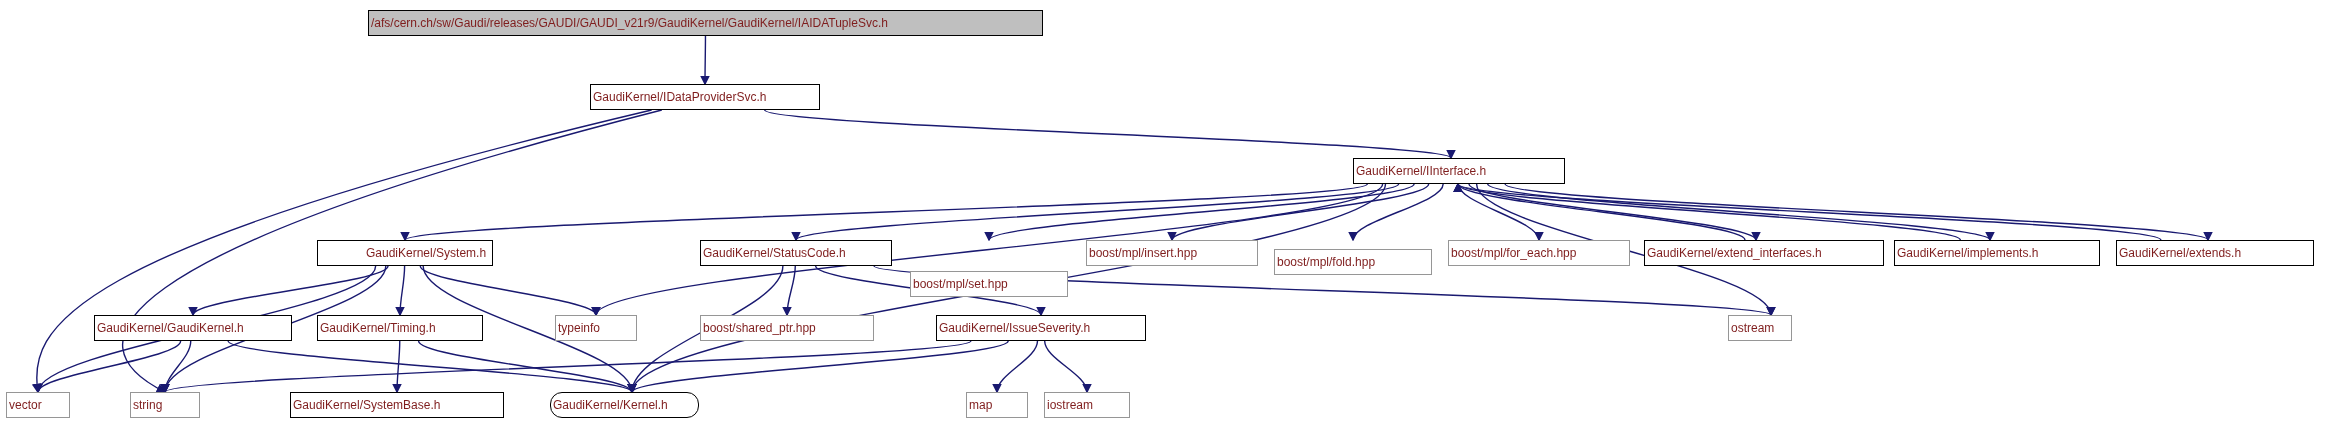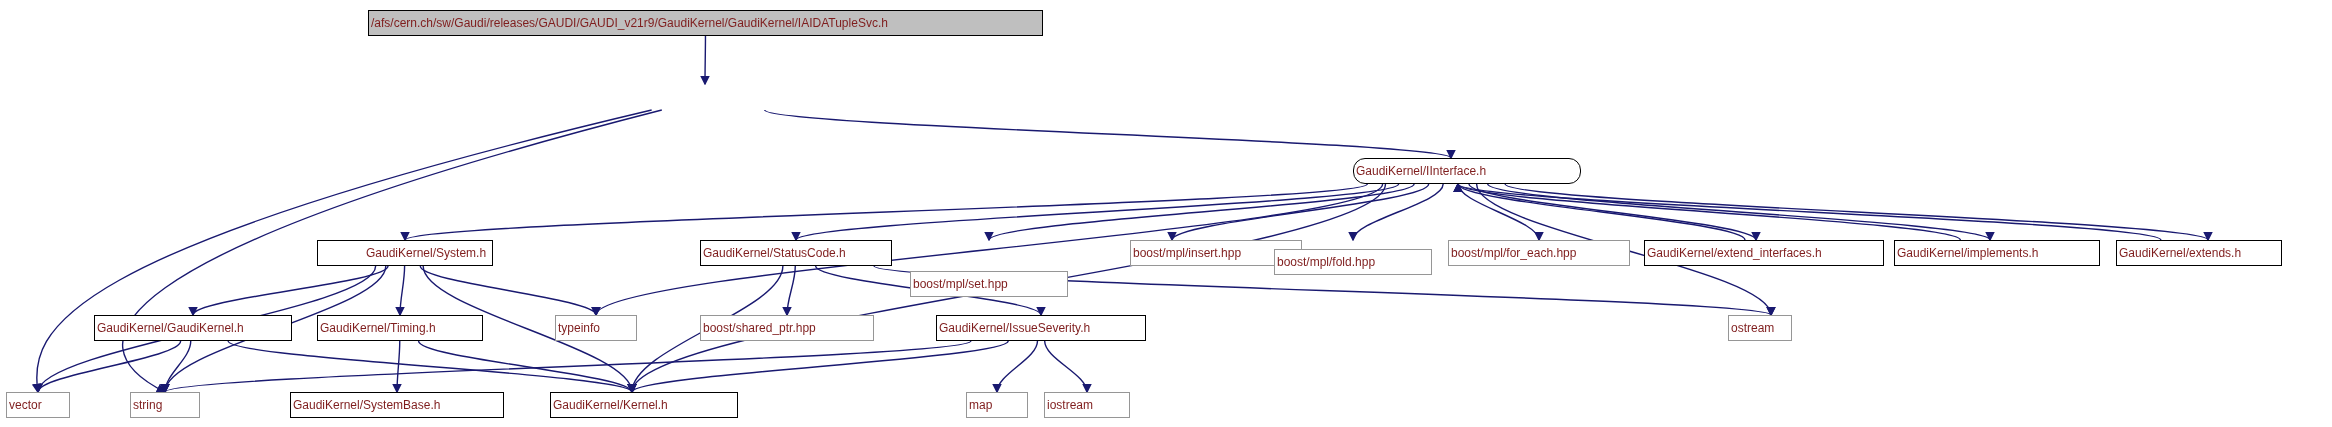--- a/index.html
+++ b/index.html
@@ -81,36 +81,37 @@
         <path d="M782.88,266 C782.88,310.1 632,347.9 632,392" class="edge" marker-end="url(#arrowhead)"></path>
         <path d="M874,266 C874,283.15 1771,297.85 1771,315" class="edge" marker-end="url(#arrowhead)"></path>
         <path d="M970.92,341 C970.92,358.85 165,374.15 165,392" class="edge" marker-end="url(#arrowhead)"></path>
         <path d="M1008.28,341 C1008.28,358.85 632,374.15 632,392" class="edge" marker-end="url(#arrowhead)"></path>
         <path d="M1037.48,341 C1037.48,358.85 997,374.15 997,392" class="edge" marker-end="url(#arrowhead)"></path>
         <path d="M1044.68,341 C1044.68,358.85 1087,374.15 1087,392" class="edge" marker-end="url(#arrowhead)"></path>
       </g>
   </svg>
   <div id="graph">
       <div class="node root" style="left: 368px; top: 10px; width: 675px;">/afs/cern.ch/sw/Gaudi/releases/GAUDI/GAUDI_v21r9/GaudiKernel/GaudiKernel/IAIDATupleSvc.h</div>
-      <div class="node" style="left: 1353px; top: 158px; width: 228px; border-radius: 12px;">GaudiKernel/IInterface.h</div>
+      <div class="node" style="left: 590px; top: 84px; width: 230px;">GaudiKernel/IDataProviderSvc.h</div>
+      <div class="node" style="left: 1353px; top: 158px; width: 212px;">GaudiKernel/IInterface.h</div>
       <div class="node" style="left: 317px; top: 240px; width: 176px; padding-left: 48px;">GaudiKernel/System.h</div>
       <div class="node" style="left: 700px; top: 240px; width: 192px;">GaudiKernel/StatusCode.h</div>
       <div class="node ext" style="left: 910px; top: 240px; width: 158px; margin-top: 31px;">boost/mpl/set.hpp</div>
-      <div class="node ext" style="left: 1086px; top: 240px; width: 172px; margin-left: 44px;">boost/mpl/insert.hpp</div>
+      <div class="node ext" style="left: 1086px; top: 240px; width: 172px;">boost/mpl/insert.hpp</div>
       <div class="node ext" style="left: 1274px; top: 249px; width: 158px;">boost/mpl/fold.hpp</div>
       <div class="node ext" style="left: 1448px; top: 240px; width: 182px;">boost/mpl/for_each.hpp</div>
       <div class="node" style="left: 1644px; top: 240px; width: 240px;">GaudiKernel/extend_interfaces.h</div>
       <div class="node" style="left: 1894px; top: 240px; width: 206px;">GaudiKernel/implements.h</div>
-      <div class="node" style="left: 2116px; top: 240px; width: 166px;">GaudiKernel/extends.h</div>
+      <div class="node" style="left: 2116px; top: 240px; width: 198px;">GaudiKernel/extends.h</div>
       <div class="node" style="left: 94px; top: 315px; width: 198px;">GaudiKernel/GaudiKernel.h</div>
       <div class="node" style="left: 317px; top: 315px; width: 166px;">GaudiKernel/Timing.h</div>
       <div class="node ext" style="left: 555px; top: 315px; width: 82px;">typeinfo</div>
       <div class="node ext" style="left: 700px; top: 315px; width: 174px;">boost/shared_ptr.hpp</div>
       <div class="node" style="left: 936px; top: 315px; width: 210px;">GaudiKernel/IssueSeverity.h</div>
       <div class="node ext" style="left: 1728px; top: 315px; width: 64px;">ostream</div>
       <div class="node ext" style="left: 6px; top: 392px; width: 64px;">vector</div>
       <div class="node ext" style="left: 130px; top: 392px; width: 70px;">string</div>
       <div class="node" style="left: 290px; top: 392px; width: 214px;">GaudiKernel/SystemBase.h</div>
-      <div class="node" style="left: 550px; top: 392px; width: 188px;">GaudiKernel/Kernel.h</div>
+      <div class="node" style="left: 550px; top: 392px; width: 149px; border-radius: 12px;">GaudiKernel/Kernel.h</div>
       <div class="node ext" style="left: 966px; top: 392px; width: 62px;">map</div>
       <div class="node ext" style="left: 1044px; top: 392px; width: 86px;">iostream</div>
     </div>
 </div>
 
 </body></html>

